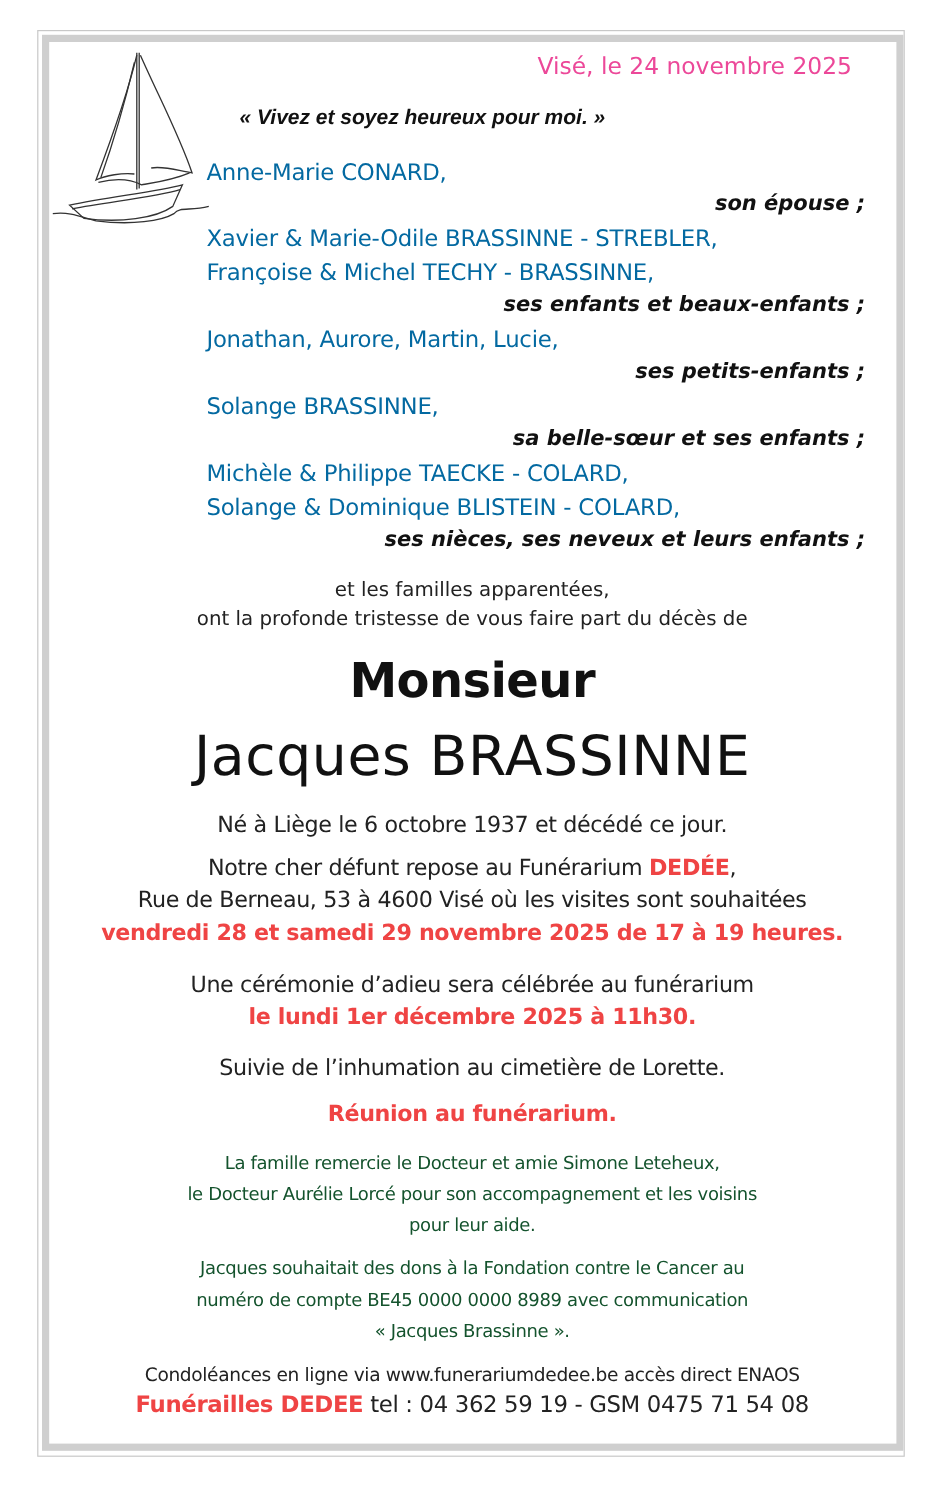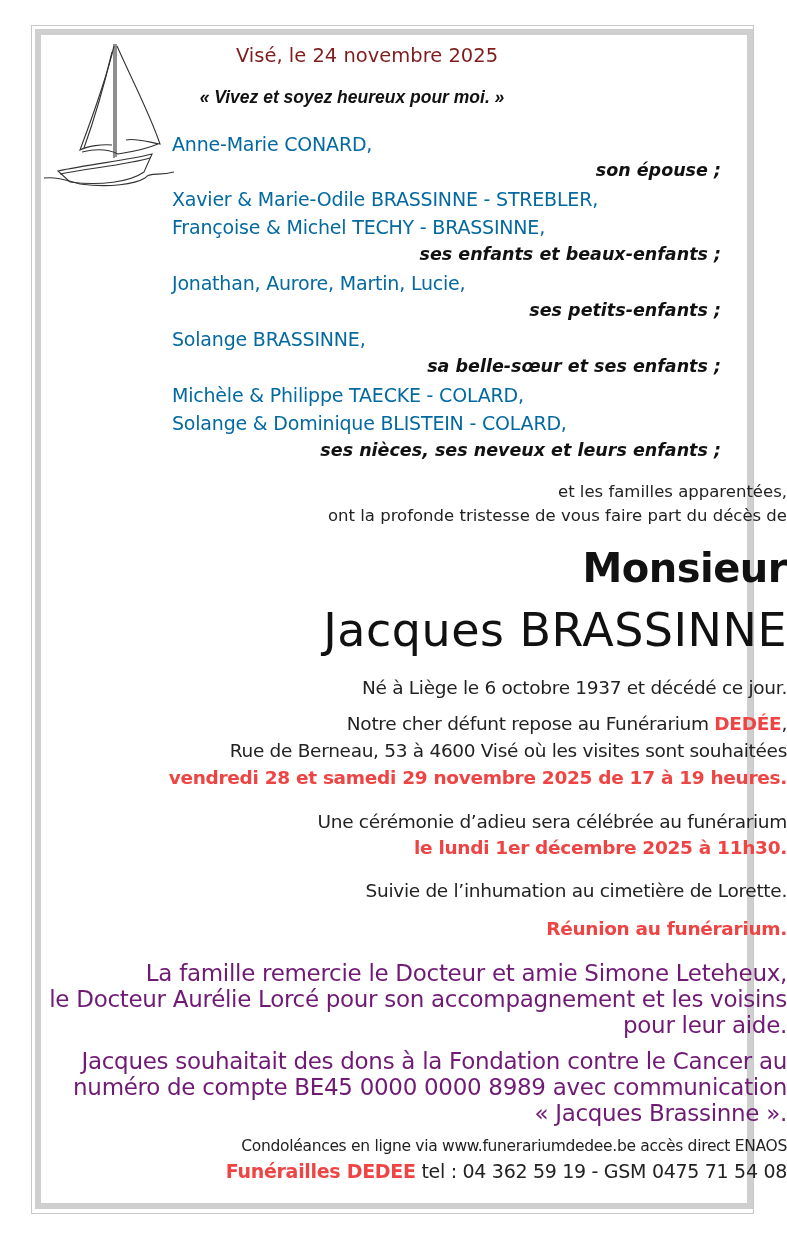--- a/index.html
+++ b/index.html
@@ -4,33 +4,33 @@
   <style>
     html, body { margin: 0; padding: 0; background: #ffffff; }
     body { width: 787px; height: 1240px; position: relative; overflow: hidden;
            font-family: "DejaVu Sans", sans-serif; color: #111; }
     .outer-frame { position: absolute; left: 31px; top: 25px; width: 723px; height: 1189px;
                    border: 1px solid #c8c8c8; box-sizing: border-box; }
     .inner-frame { position: absolute; left: 35px; top: 29px; width: 718px; height: 1180px;
                    border: 6px solid #cfcfcf; box-sizing: border-box; background: #fff; }
     .abs { position: absolute; white-space: nowrap; }
     .sailboat { position: absolute; left: 40px; top: 40px; width: 135px; height: 148px; }
-    .date { left: 0; width: 710px; text-align: center; top: 44px; font-size: 19.5px; color: #7f1d1d; margin-left: 12px; }
+    .date { left: 0; width: 710px; text-align: right; top: 44px; font-size: 19.5px; color: #ec4899; }
     .motto { left: 0; width: 704px; text-align: center; top: 87px; font-size: 17.5px;
              font-weight: bold; font-style: italic; font-family: "Liberation Sans", sans-serif; }
     .fam-name { left: 172px; font-size: 19px; color: #0369a1; letter-spacing: -0.2px; }
     .fam-rel { left: 0; width: 721px; text-align: right; font-size: 17.5px; font-weight: bold;
                font-style: italic; color: #111; }
-    .center { left: 0; width: 787px; text-align: right; }
+    .center { left: 0; width: 787px; text-align: center; }
     .small { font-size: 16.5px; color: #222; }
     .title1 { font-size: 40px; font-weight: bold; letter-spacing: -0.5px; }
     .title2 { font-size: 46px; font-weight: normal; letter-spacing: 0.5px; }
     .body { font-size: 18.5px; color: #222; letter-spacing: -0.3px; }
     .bold { font-weight: bold; color: #ef4444; }
-    .body-sm { font-size: 23px; color: #701a75; letter-spacing: -0.3px; }
+    .body-sm { font-size: 15px; color: #14532d; letter-spacing: -0.3px; }
   </style>
 </head>
 <body>
 
 <div class="outer-frame"></div>
 <div class="inner-frame"></div>
 
 <svg class="sailboat" viewBox="0 0 135 148" fill="none" stroke="#333" stroke-width="1.1">
   <path d="M74 4 L74 118"></path>
   <path d="M76 4 L76 117"></path>

